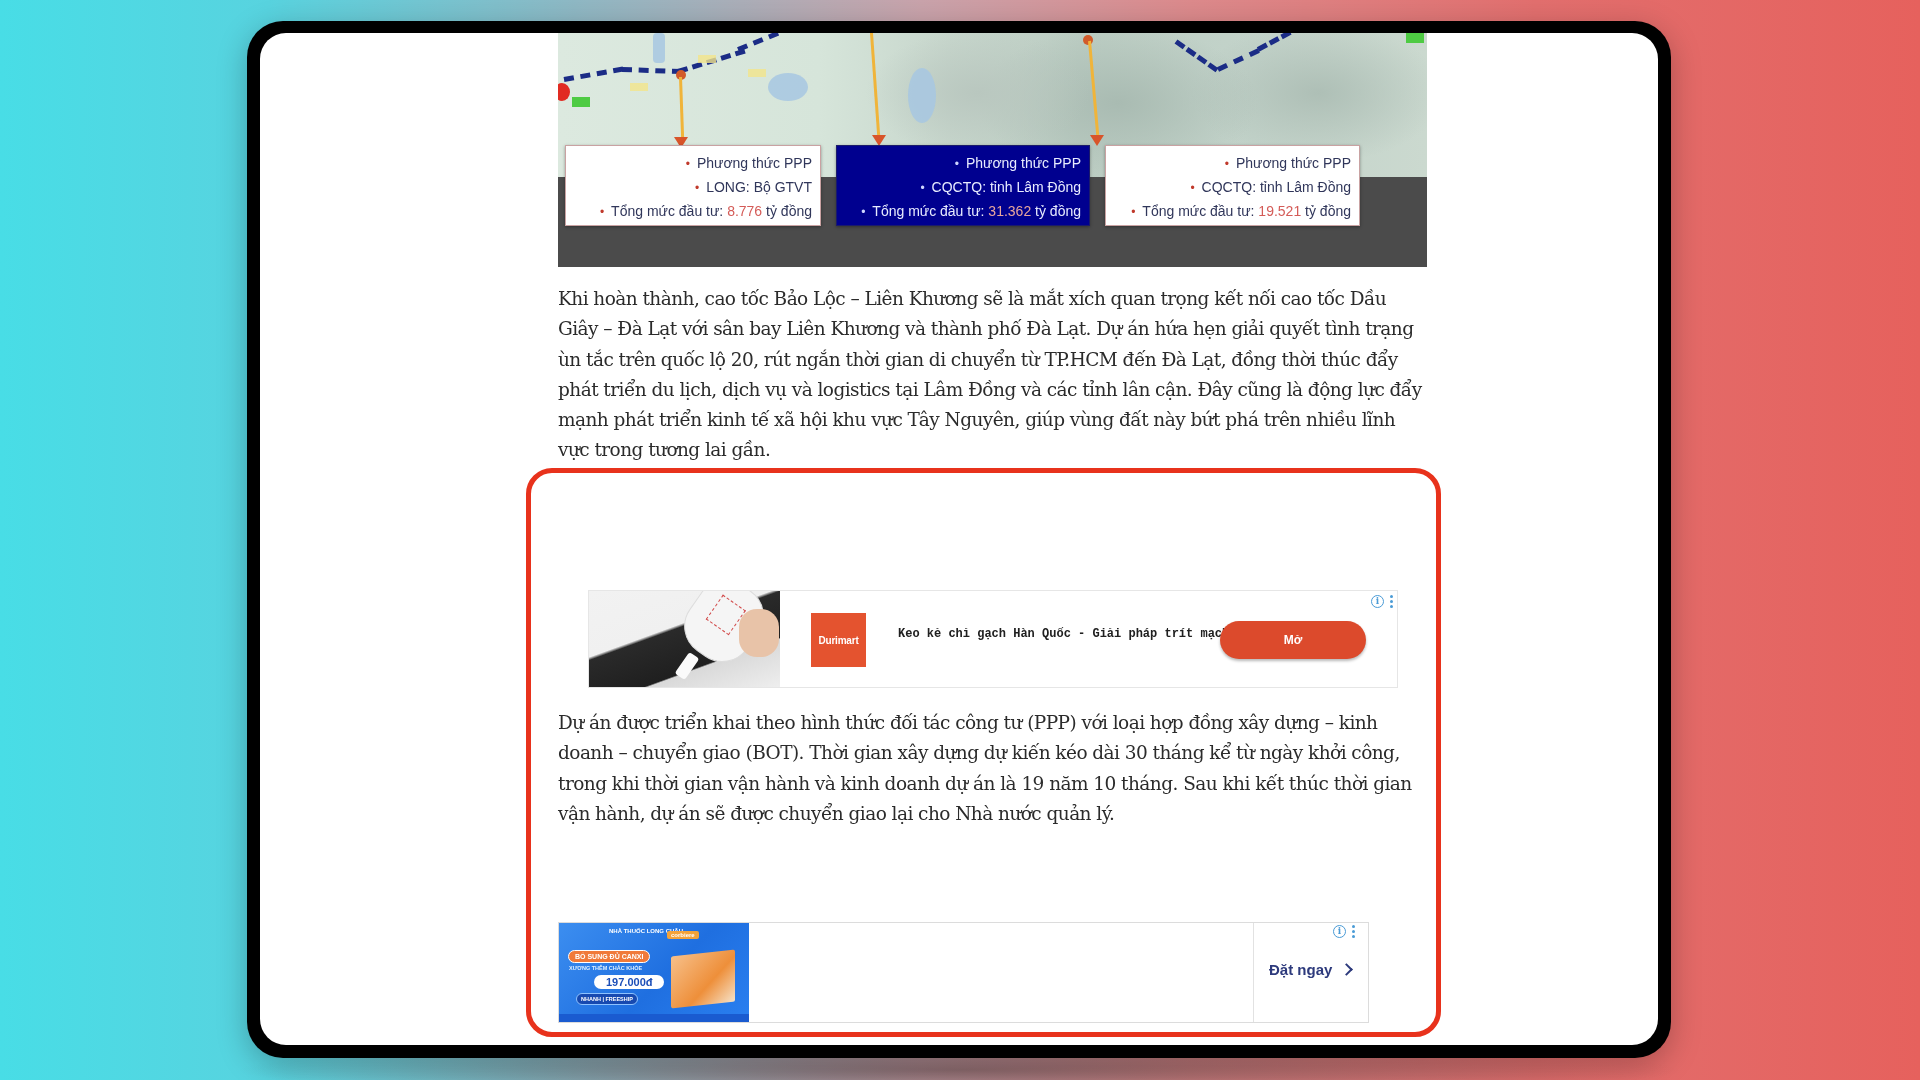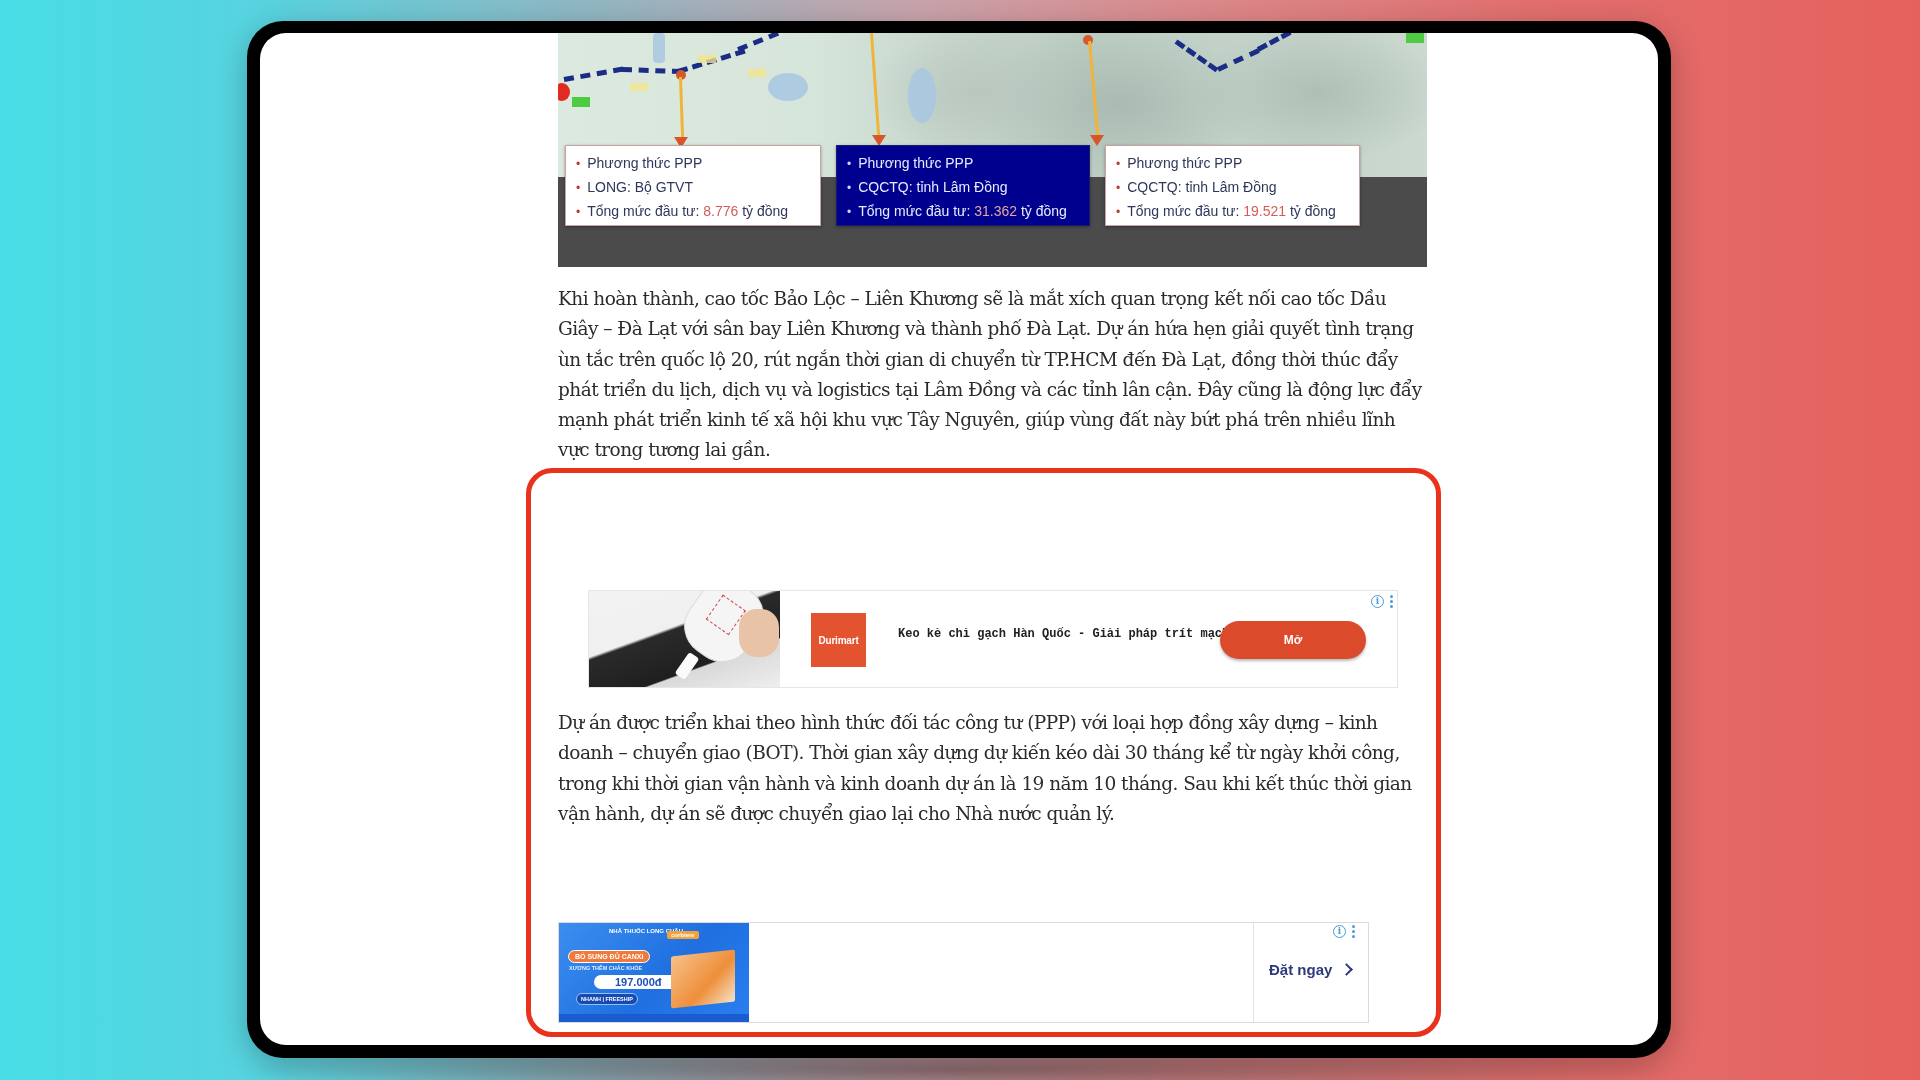--- a/index.html
+++ b/index.html
@@ -45,20 +45,21 @@
     }
     .map-node { position: absolute; width: 10px; height: 10px; border-radius: 50%; background: #d25a2a; }
     .map-start { position: absolute; width: 16px; height: 18px; border-radius: 50%; background: #e12b22; }
     .map-label { position: absolute; background: #4ecb43; width: 18px; height: 10px; }
     .map-tag { position: absolute; background: #f3e58b; width: 18px; height: 8px; opacity: .8; }
     .info-box {
       position: absolute; top: 112px; height: 81px;
       border: 1px solid #c9a2a2; padding: 6px 8px 0 10px;
       font-family: "Liberation Sans", sans-serif; font-size: 14px; line-height: 23px;
       box-shadow: 0 1px 3px rgba(0,0,0,.35);
+      text-align: right;
     }
     .info-box.light { background: #ffffff; color: #30365a; }
     .info-box.dark { background: #00008f; color: #e8ecff; border-color: #1b1b6b; }
     .info-box .row { white-space: nowrap; }
     .info-box .bullet { color: #c0392b; margin-right: 7px; font-size: 12px; }
     .info-box.dark .bullet { color: #cfd6ff; }
     .info-box .amount { color: #d45b57; }
     .info-box.dark .amount { color: #e7a59c; }
 
     .article { position: absolute; left: 298px; width: 870px; color: #2b2b2b;
@@ -118,21 +119,21 @@
       border: 1px solid #dcdcdc; background: #fff;
     }
     .ad2-img {
       position: absolute; left: 0; top: 0; width: 190px; height: 99px; overflow: hidden;
       background: linear-gradient(135deg, #3c8ef0 0%, #1f6fe0 55%, #2a7ff0 100%);
     }
     .ad2-img .brand { position: absolute; left: 50px; top: 5px; color: #fff; font-size: 6px; font-weight: bold; line-height: 7px; }
     .ad2-img .brand2 { position: absolute; left: 108px; top: 8px; background: #f3a23a; color: #fff; font-size: 6px; font-weight: bold; padding: 1px 4px; border-radius: 2px; }
     .ad2-img .pill { position: absolute; left: 9px; top: 27px; background: #f07a3a; color: #fff; font-size: 7px; font-weight: bold; padding: 2px 6px; border-radius: 8px; border: 1px solid #fff; }
     .ad2-img .sub { position: absolute; left: 10px; top: 42px; color: #dff0ff; font-size: 5.5px; font-weight: bold; }
-    .ad2-img .price { position: absolute; left: 35px; top: 52px; background: #fff; color: #1d4fb8; font-size: 11px; font-weight: bold; padding: 1px 21px; border-radius: 8px; }
+    .ad2-img .price { position: absolute; left: 35px; top: 52px; background: #fff; color: #1d4fb8; font-size: 11px; font-weight: bold; padding: 1px 12px; border-radius: 8px; }
     .ad2-img .ship { position: absolute; left: 17px; top: 70px; background: #1749b0; color: #fff; font-size: 5.5px; font-weight: bold; padding: 2px 4px; border-radius: 6px; border: 1px solid #8ec2ff; }
     .ad2-img .box { position: absolute; left: 112px; top: 30px; width: 64px; height: 52px; background: linear-gradient(135deg, #f7c08a 0%, #ee8f3a 60%, #f6e2c8 100%); border-radius: 2px; transform: skewY(-6deg); }
     .ad2-img .foot { position: absolute; left: 0; right: 0; bottom: 0; height: 8px; background: #1a5bd0; }
     .ad2-body { position: absolute; left: 214px; top: 12px; right: 118px; }
     .ad2-title { font-size: 17px; color: #202124; line-height: 22px; white-space: nowrap; }
     .ad2-desc { font-size: 13px; color: #8a8a8a; line-height: 20px; margin-top: 4px; white-space: nowrap; }
     .ad2-src { font-size: 13px; color: #2b2b2b; line-height: 20px; margin-top: 2px; white-space: nowrap; }
     .ad2-divider { position: absolute; left: 694px; top: 0; bottom: 0; width: 1px; background: #e2e2e2; }
     .ad2-cta {
       position: absolute; left: 710px; top: 38px; font-size: 15px; font-weight: bold; color: #2d3a7c;

